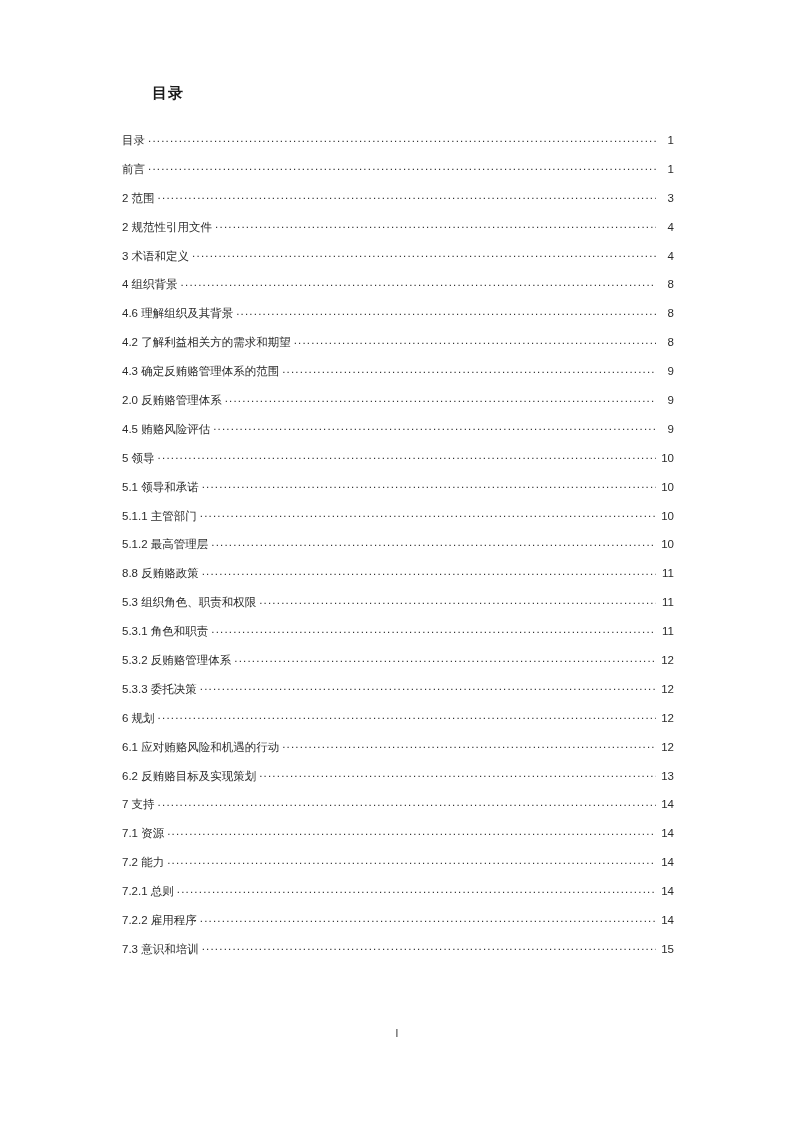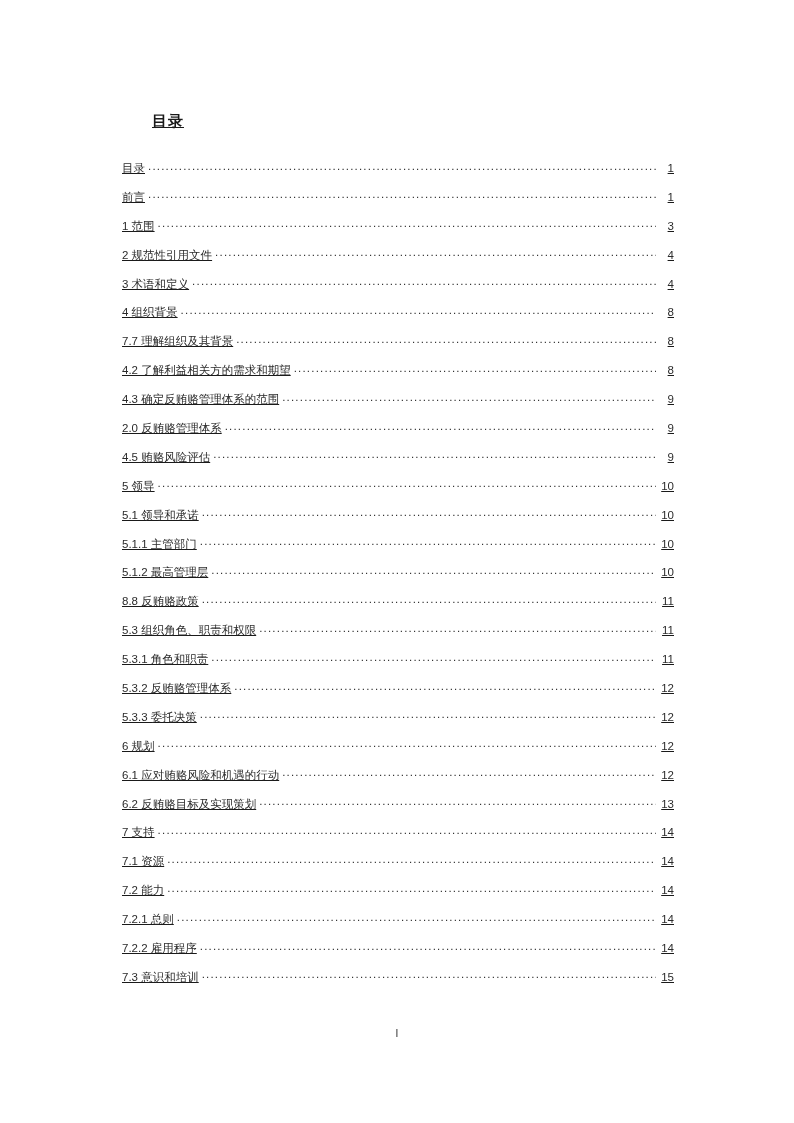--- a/index.html
+++ b/index.html
@@ -19,23 +19,22 @@
     position: absolute;
     left: 0;
     top: 0;
     width: 794px;
     height: 1123px;
     background: #ffffff;
   }
   .content {
     position: absolute;
     left: 122px;
-    top: 112px;
+    top: 84px;
     width: 552px;
-    text-decoration: underline;
   }
   .doc-title {
     font-size: 15px;
     font-weight: bold;
     color: #1a1a1a;
     margin: 0 0 30px 30px;
     letter-spacing: 1px;
   }
   .toc {
     margin: 0;
@@ -104,41 +103,41 @@
           <span class="label">目录</span>
           <span class="leader"></span>
           <span class="page-num">1</span>
         </li>
         <li class="toc-entry lvl-0">
           <span class="label">前言</span>
           <span class="leader"></span>
           <span class="page-num">1</span>
         </li>
         <li class="toc-entry lvl-0">
-          <span class="label">1 范围</span>
+          <span class="label">2 范围</span>
           <span class="leader"></span>
           <span class="page-num">3</span>
         </li>
         <li class="toc-entry lvl-0">
           <span class="label">2  规范性引用文件</span>
           <span class="leader"></span>
           <span class="page-num">4</span>
         </li>
         <li class="toc-entry lvl-0">
           <span class="label">3 术语和定义</span>
           <span class="leader"></span>
           <span class="page-num">4</span>
         </li>
         <li class="toc-entry lvl-0">
           <span class="label">4  组织背景</span>
           <span class="leader"></span>
           <span class="page-num">8</span>
         </li>
         <li class="toc-entry lvl-1">
-          <span class="label">7.7  理解组织及其背景</span>
+          <span class="label">4.6  理解组织及其背景</span>
           <span class="leader"></span>
           <span class="page-num">8</span>
         </li>
         <li class="toc-entry lvl-1">
           <span class="label">4.2  了解利益相关方的需求和期望</span>
           <span class="leader"></span>
           <span class="page-num">8</span>
         </li>
         <li class="toc-entry lvl-1">
           <span class="label">4.3 确定反贿赂管理体系的范围</span>

